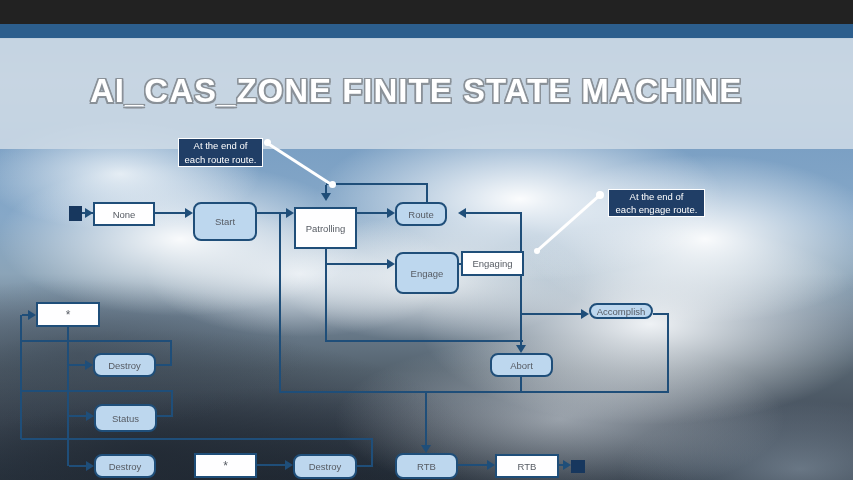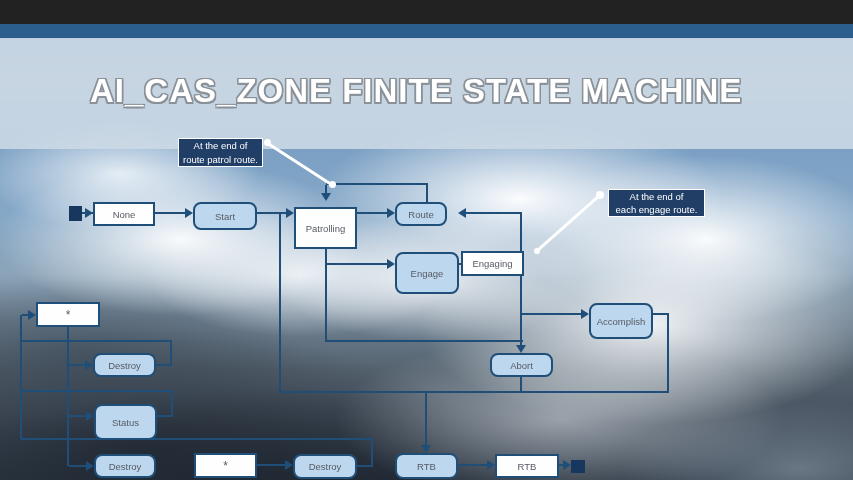--- a/index.html
+++ b/index.html
@@ -137,42 +137,42 @@
     <div class="ar r" style="left:28px;top:286px"></div>
 
     <div class="sg" style="left:257px;top:440px;width:28px;height:2px"></div>
     <div class="ar r" style="left:285px;top:436px"></div>
   </div>
 
   <div class="marker" style="left:69px;top:182px;width:13px;height:15px"></div>
   <div class="marker" style="left:571px;top:436px;width:14px;height:13px"></div>
 
   <div class="node state" style="left:93px;top:178px;width:62px;height:24px">None</div>
-  <div class="node event" style="left:193px;top:178px;width:64px;height:28px">Start</div>
+  <div class="node event" style="left:193px;top:178px;width:64px;height:39px">Start</div>
   <div class="node state" style="left:294px;top:183px;width:63px;height:42px">Patrolling</div>
   <div class="node event" style="left:395px;top:178px;width:52px;height:24px">Route</div>
   <div class="node event" style="left:395px;top:228px;width:64px;height:42px">Engage</div>
   <div class="node state" style="left:461px;top:227px;width:63px;height:25px">Engaging</div>
-  <div class="node event" style="left:589px;top:279px;width:64px;height:36px">Accomplish</div>
+  <div class="node event" style="left:589px;top:279px;width:64px;height:16px">Accomplish</div>
   <div class="node state star" style="left:36px;top:278px;width:64px;height:25px">*</div>
   <div class="node event" style="left:93px;top:329px;width:63px;height:24px">Destroy</div>
   <div class="node event" style="left:490px;top:329px;width:63px;height:24px">Abort</div>
-  <div class="node event" style="left:94px;top:380px;width:63px;height:36px">Status</div>
+  <div class="node event" style="left:94px;top:380px;width:63px;height:28px">Status</div>
   <div class="node event" style="left:94px;top:430px;width:62px;height:24px">Destroy</div>
   <div class="node state star" style="left:194px;top:429px;width:63px;height:25px">*</div>
   <div class="node event" style="left:293px;top:430px;width:64px;height:25px">Destroy</div>
   <div class="node event" style="left:395px;top:429px;width:63px;height:26px">RTB</div>
   <div class="node state" style="left:495px;top:430px;width:64px;height:24px">RTB</div>
 
   <div class="leader" style="left:268px;top:118px;width:77px;transform:rotate(32.9deg)"></div>
   <div class="dot" style="left:264px;top:115px;width:7px;height:7px"></div>
   <div class="dot" style="left:329px;top:157px;width:7px;height:7px"></div>
   <div class="callout" style="left:178px;top:114px;width:85px;height:29px">
     <span>At the end of</span>
-    <span>route patrol route.</span>
+    <span>each route route.</span>
   </div>
 
   <div class="leader" style="left:600px;top:170px;width:84px;transform:rotate(138.4deg)"></div>
   <div class="dot" style="left:596px;top:167px;width:8px;height:8px"></div>
   <div class="dot" style="left:534px;top:224px;width:6px;height:6px"></div>
   <div class="callout" style="left:608px;top:165px;width:97px;height:28px">
     <span>At the end of</span>
     <span>each engage route.</span>
   </div>
 

